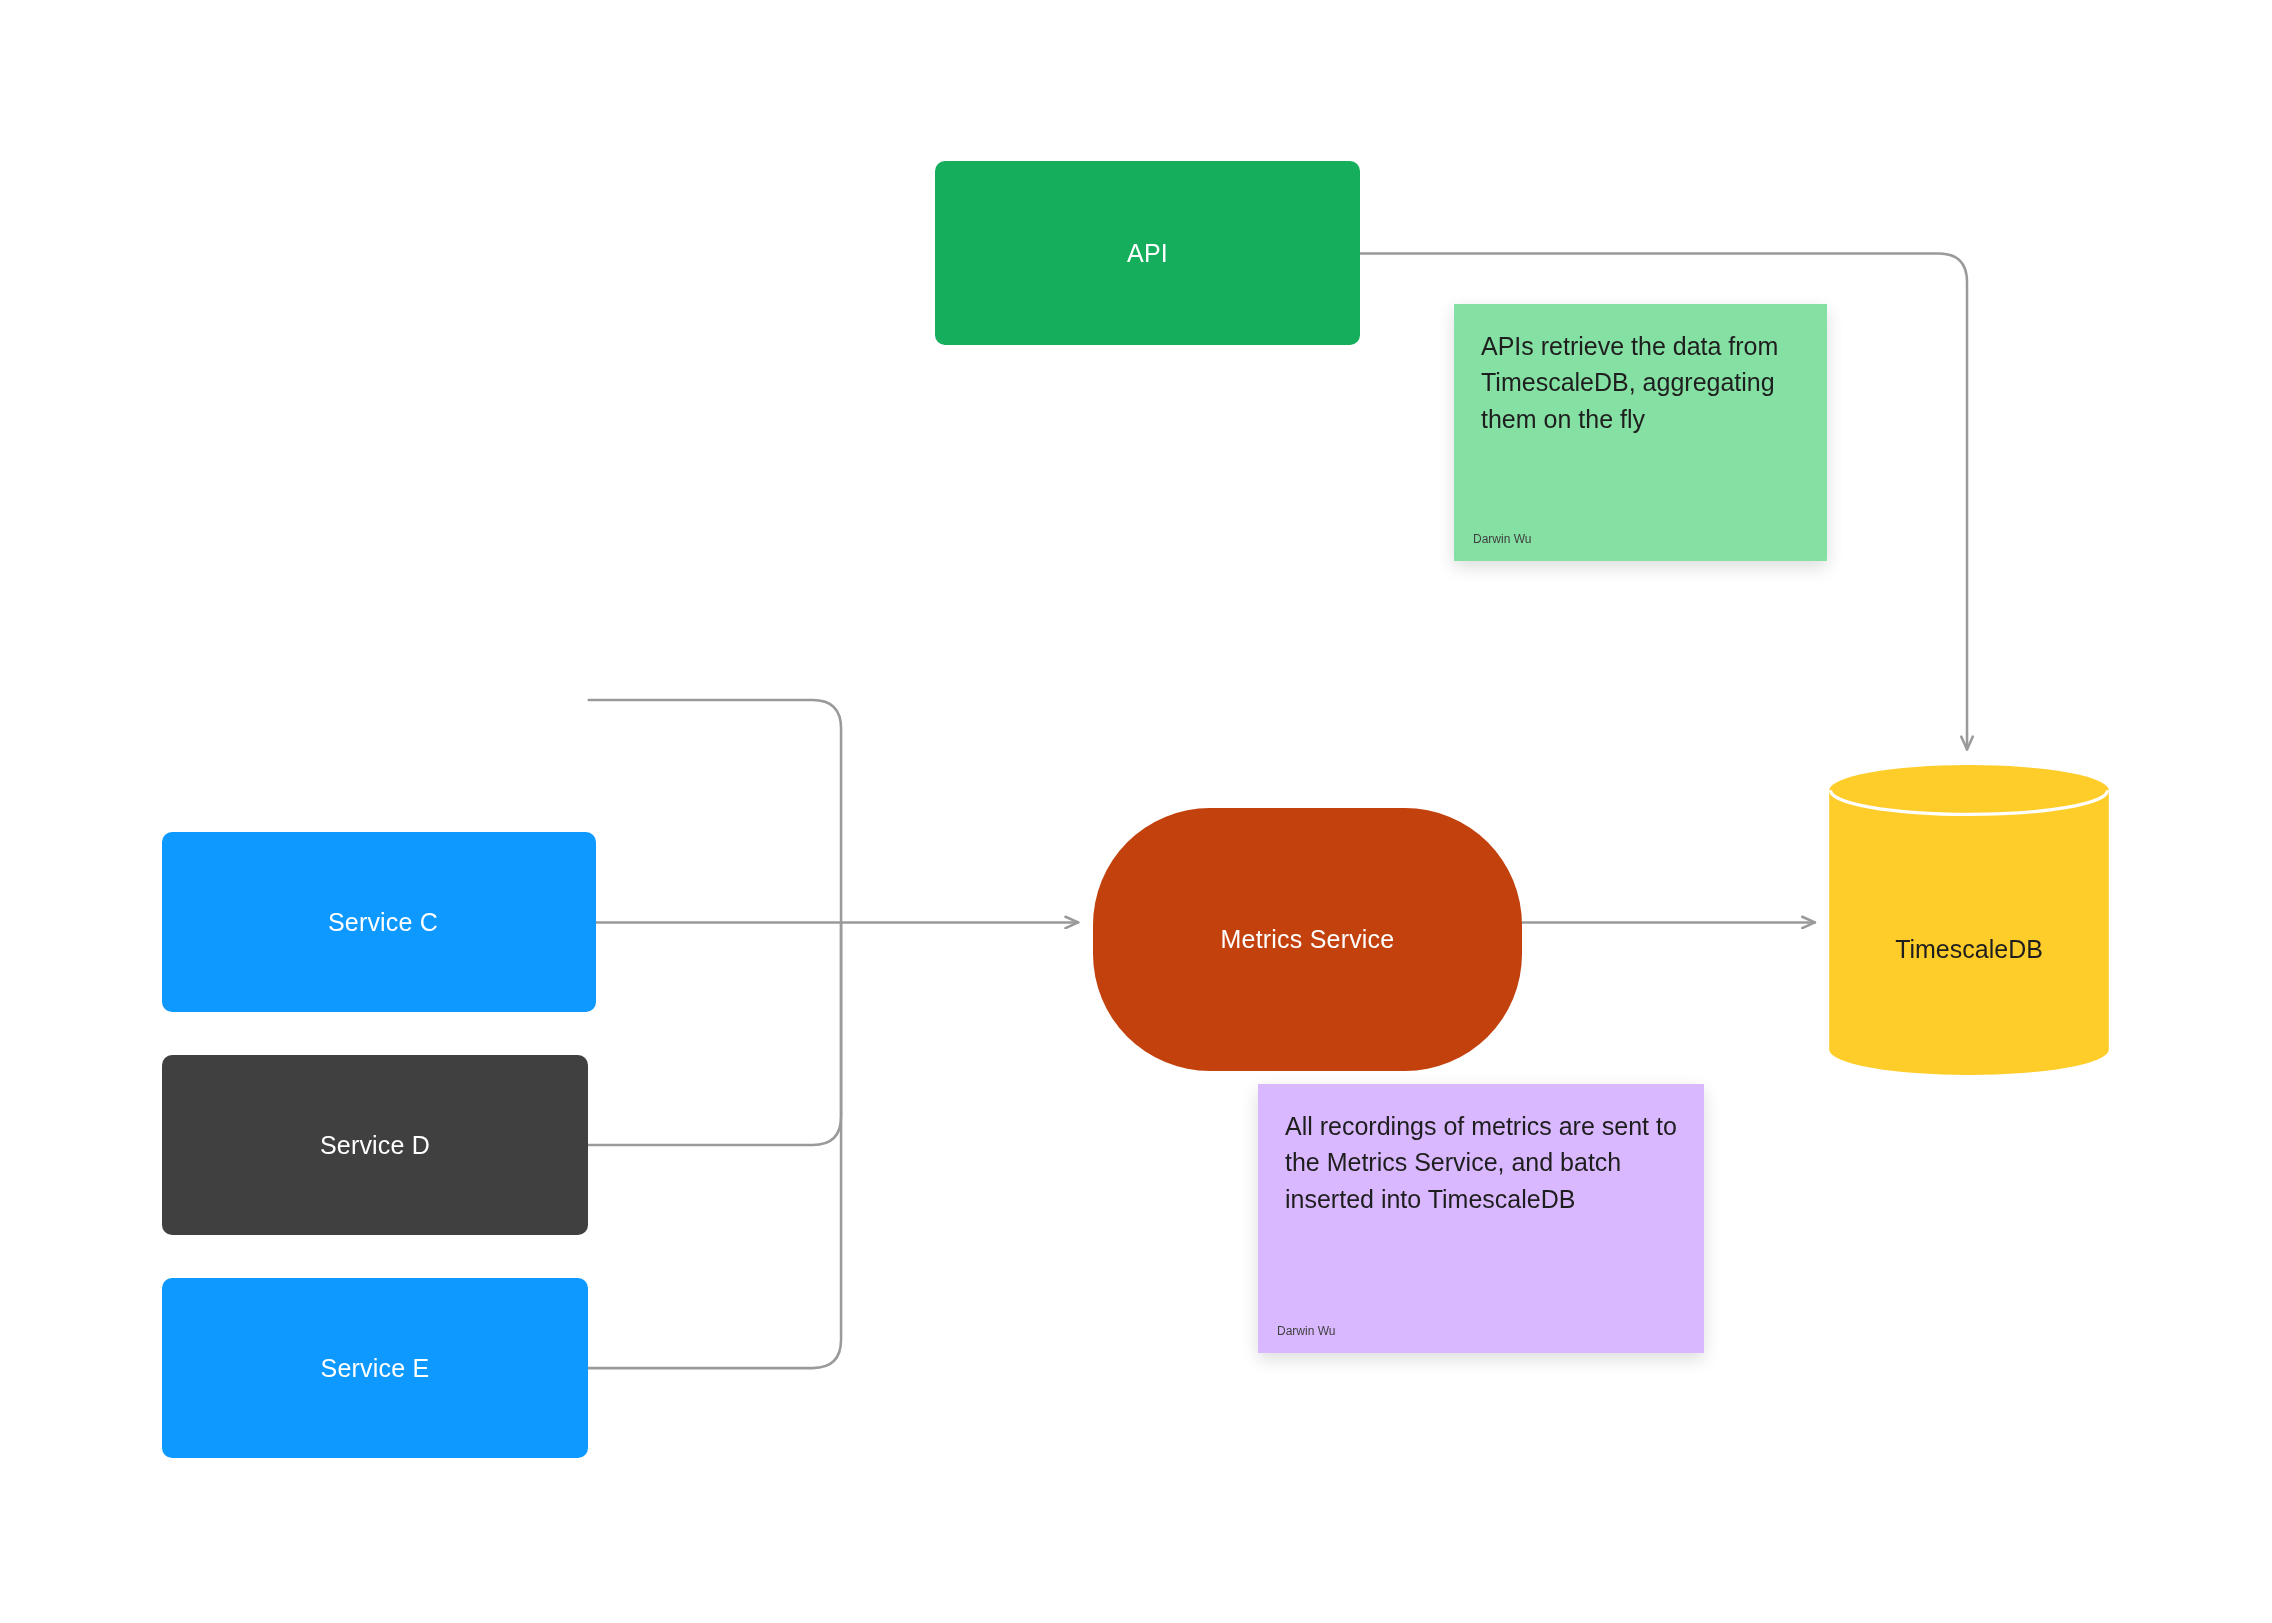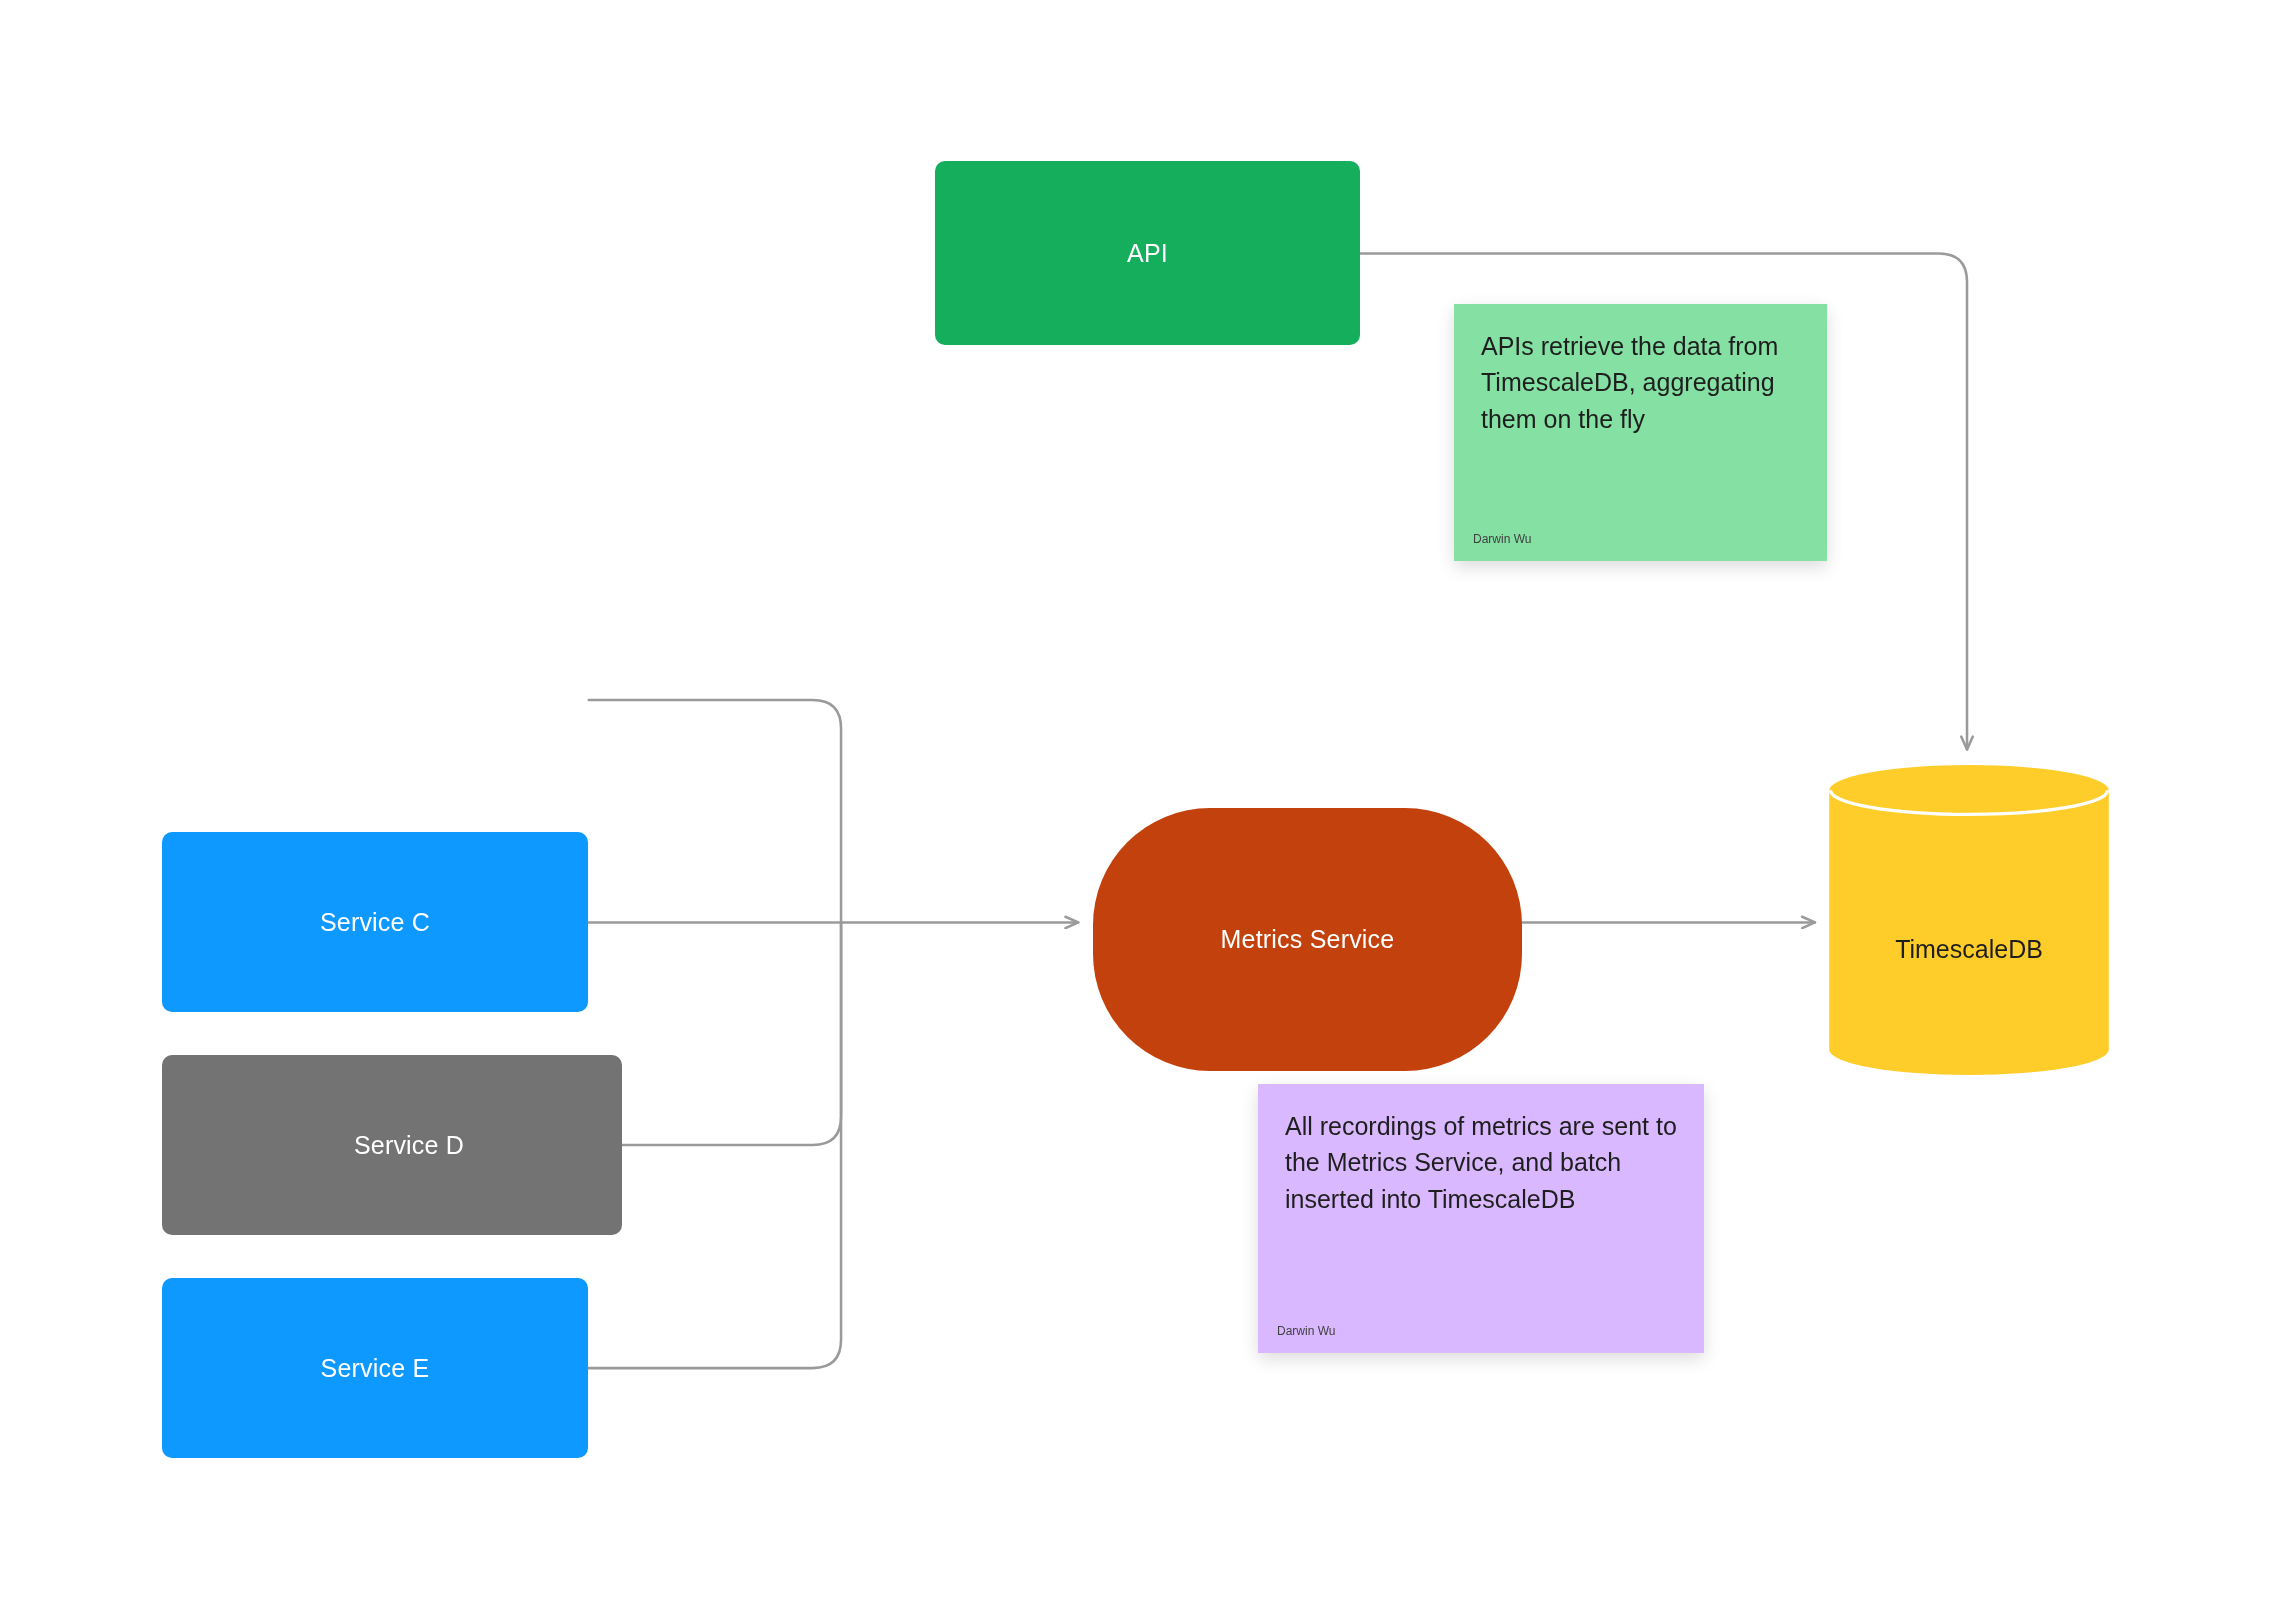--- a/index.html
+++ b/index.html
@@ -22,21 +22,21 @@
     justify-content: center;
     color: #ffffff;
     font-size: 25px;
     font-weight: 500;
     letter-spacing: 0.2px;
     z-index: 1;
   }
 
   .node-api   { left: 935px; top: 161px;  width: 425px; height: 184px; border-radius: 10px; }
   .svc        { left: 162px;  width: 426px; height: 180px; border-radius: 10px; }
-  .svc-b { top: 610px; }  .svc-c { top: 832px; }
+  .svc-b { top: 610px; }  .svc-c { top: 832px; padding-left: 8px; }
   .svc-d { top: 1055px; } .svc-e { top: 1278px; }
   .node-metrics { left: 1093px; top: 791px; width: 429px; height: 263px; border-radius: 117px; }
 
   .cyl { position: absolute; left: 1829px; top: 765px; width: 280px; height: 310px; z-index: 1; }
   .cyl svg { position: absolute; left: 0; top: 0; }
   .cyl-label {
     position: absolute; left: 0; top: 0; right: 0; bottom: 0;
     display: flex; align-items: center; justify-content: center;
     padding-top: 58px; box-sizing: border-box;
     color: #1E1E1E; font-size: 25px; font-weight: 500;
@@ -81,21 +81,21 @@
     </g>
   </svg>
 
   <div class="node node-api" style="background: rgb(20, 174, 92);">
     <span>API</span>
   </div>
 
   <div class="node svc svc-c" style="background: rgb(13, 153, 255);">
     <span>Service C</span>
   </div>
-  <div class="node svc svc-d" style="background: #737373; padding-left: 34px;">
+  <div class="node svc svc-d" style="background: #404040;">
     <span>Service D</span>
   </div>
   <div class="node svc svc-e" style="background: rgb(13, 153, 255);">
     <span>Service E</span>
   </div>
 
   <div class="node node-metrics" style="background: #c2410c; margin-top: 17px;">
     <span>Metrics Service</span>
   </div>
 

